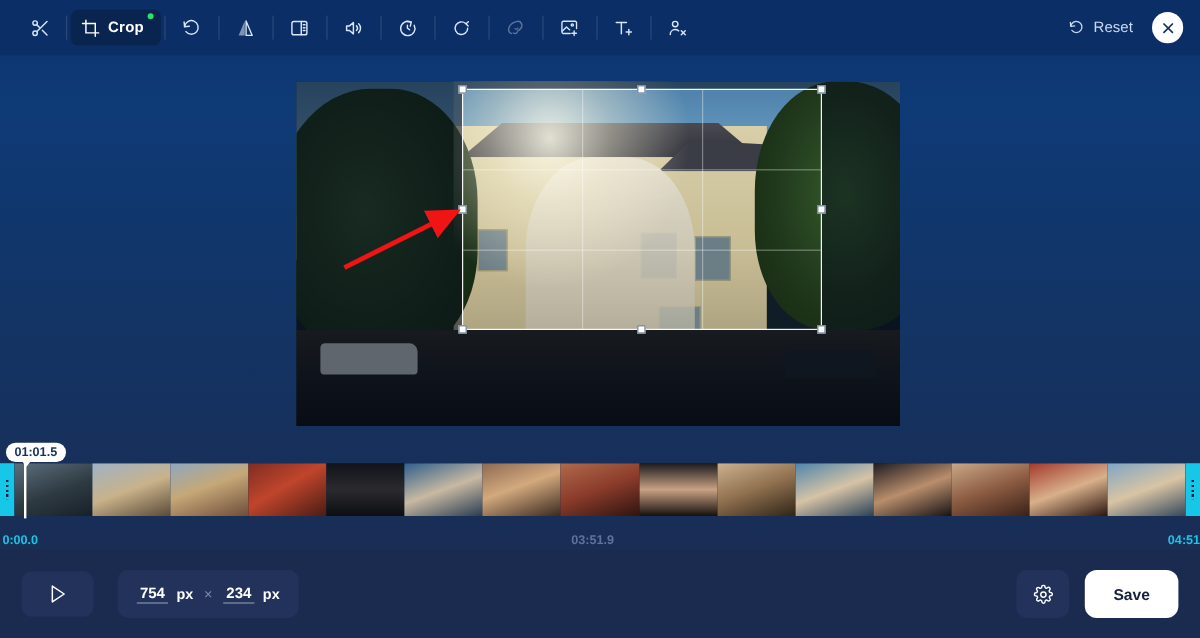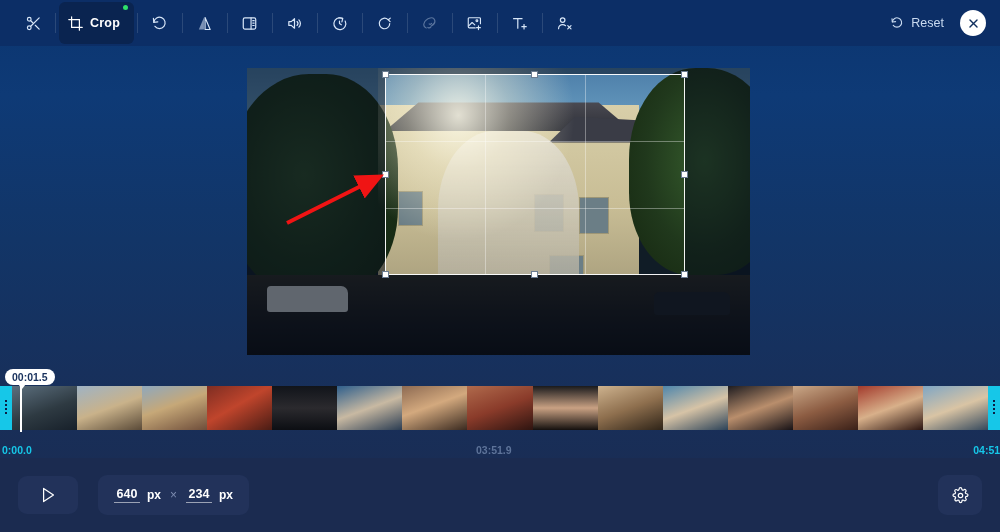--- a/index.html
+++ b/index.html
@@ -22,21 +22,21 @@
   .toolbar {
     position:absolute; top:0; left:0; right:0; height:46px;
     background:#0c2e66;
     display:flex; align-items:center;
     padding:0 14px;
     z-index:40;
   }
   .tool-left { display:flex; align-items:center; gap:0px; }
   .tbtn {
     position:relative;
-    height:42px; min-width:38px;
+    height:30px; min-width:38px;
     display:flex; align-items:center; justify-content:center;
     gap:6px;
     border-radius:6px;
     cursor:pointer;
     color:#d8e6f8;
     padding:0 8px;
     flex:none;
   }
   .tbtn.active {
     background:#0a2450;
@@ -473,21 +473,21 @@
 
   <svg class="anno-arrow" width="110" height="62" viewBox="0 0 110 62">
     <defs>
       <marker id="ah" markerWidth="7" markerHeight="7" refX="5.6" refY="3.2" orient="auto">
         <path d="M0,0 L7,3.2 L0,6.4 z" fill="#f01414"></path>
       </marker>
     </defs>
     <line x1="7" y1="55" x2="99" y2="9" stroke="#f01414" stroke-width="4" marker-end="url(#ah)"></line>
   </svg>
 
-  <div class="tl-tooltip">00:01.5</div>
+  <div class="tl-tooltip">01:01.5</div>
 
   <div class="filmstrip">
     <div class="trim-handle">
         <div class="trim-grip"></div>
       </div>
     <div class="thumbs">
       <div class="thumb" style="background:linear-gradient(160deg,#5c6f7e 0%,#2e3a42 55%,#17202a 100%)"></div>
       <div class="thumb" style="background:linear-gradient(160deg,#9fb3c4 0%,#c9b28a 50%,#5a4a38 100%)"></div>
       <div class="thumb" style="background:linear-gradient(160deg,#8fa8bd 0%,#c6a878 45%,#6e4d3a 100%)"></div>
       <div class="thumb" style="background:linear-gradient(150deg,#7e2d22 0%,#c0452c 45%,#4a1c14 100%)"></div>
@@ -518,30 +518,31 @@
   <div class="bottombar">
 
     <div class="play-btn">
       <svg width="15" height="16" viewBox="0 0 16 18">
         <path d="M2.5 1.6 L13.6 9 L2.5 16.4 Z" fill="none" stroke="#ffffff" stroke-width="1.4" stroke-linejoin="round"></path>
       </svg>
     </div>
 
 
     <div class="dims">
-      <span class="dim-val">640</span>
+      <span class="dim-val">754</span>
       <span class="dim-unit">px</span>
       <span class="dim-x">×</span>
       <span class="dim-val">234</span>
       <span class="dim-unit">px</span>
     </div>
 
     <div class="bottom-right">
       <div class="gear-btn">
         <svg width="17" height="17" viewBox="0 0 24 24" fill="none" stroke="#ffffff" stroke-width="1.7" stroke-linecap="round" stroke-linejoin="round">
           <circle cx="12" cy="12" r="3.1"></circle>
           <path d="M19.1 14.4a1.6 1.6 0 0 0 .32 1.76l.06.06a1.9 1.9 0 1 1-2.7 2.7l-.06-.06a1.6 1.6 0 0 0-1.76-.32 1.6 1.6 0 0 0-.97 1.47v.17a1.9 1.9 0 1 1-3.8 0v-.09a1.6 1.6 0 0 0-1.05-1.47 1.6 1.6 0 0 0-1.76.32l-.06.06a1.9 1.9 0 1 1-2.7-2.7l.06-.06a1.6 1.6 0 0 0 .32-1.76 1.6 1.6 0 0 0-1.47-.97H3.3a1.9 1.9 0 1 1 0-3.8h.09A1.6 1.6 0 0 0 4.86 8.6a1.6 1.6 0 0 0-.32-1.76l-.06-.06a1.9 1.9 0 1 1 2.7-2.7l.06.06a1.6 1.6 0 0 0 1.76.32h.08a1.6 1.6 0 0 0 .97-1.47V2.8a1.9 1.9 0 1 1 3.8 0v.09a1.6 1.6 0 0 0 .97 1.47 1.6 1.6 0 0 0 1.76-.32l.06-.06a1.9 1.9 0 1 1 2.7 2.7l-.06.06a1.6 1.6 0 0 0-.32 1.76v.08a1.6 1.6 0 0 0 1.47.97h.17a1.9 1.9 0 1 1 0 3.8h-.09a1.6 1.6 0 0 0-1.47.97z"></path>
         </svg>
       </div>
+      <div class="save-btn">Save</div>
     </div>
 
   </div>
 </div>
 
 </body></html>

